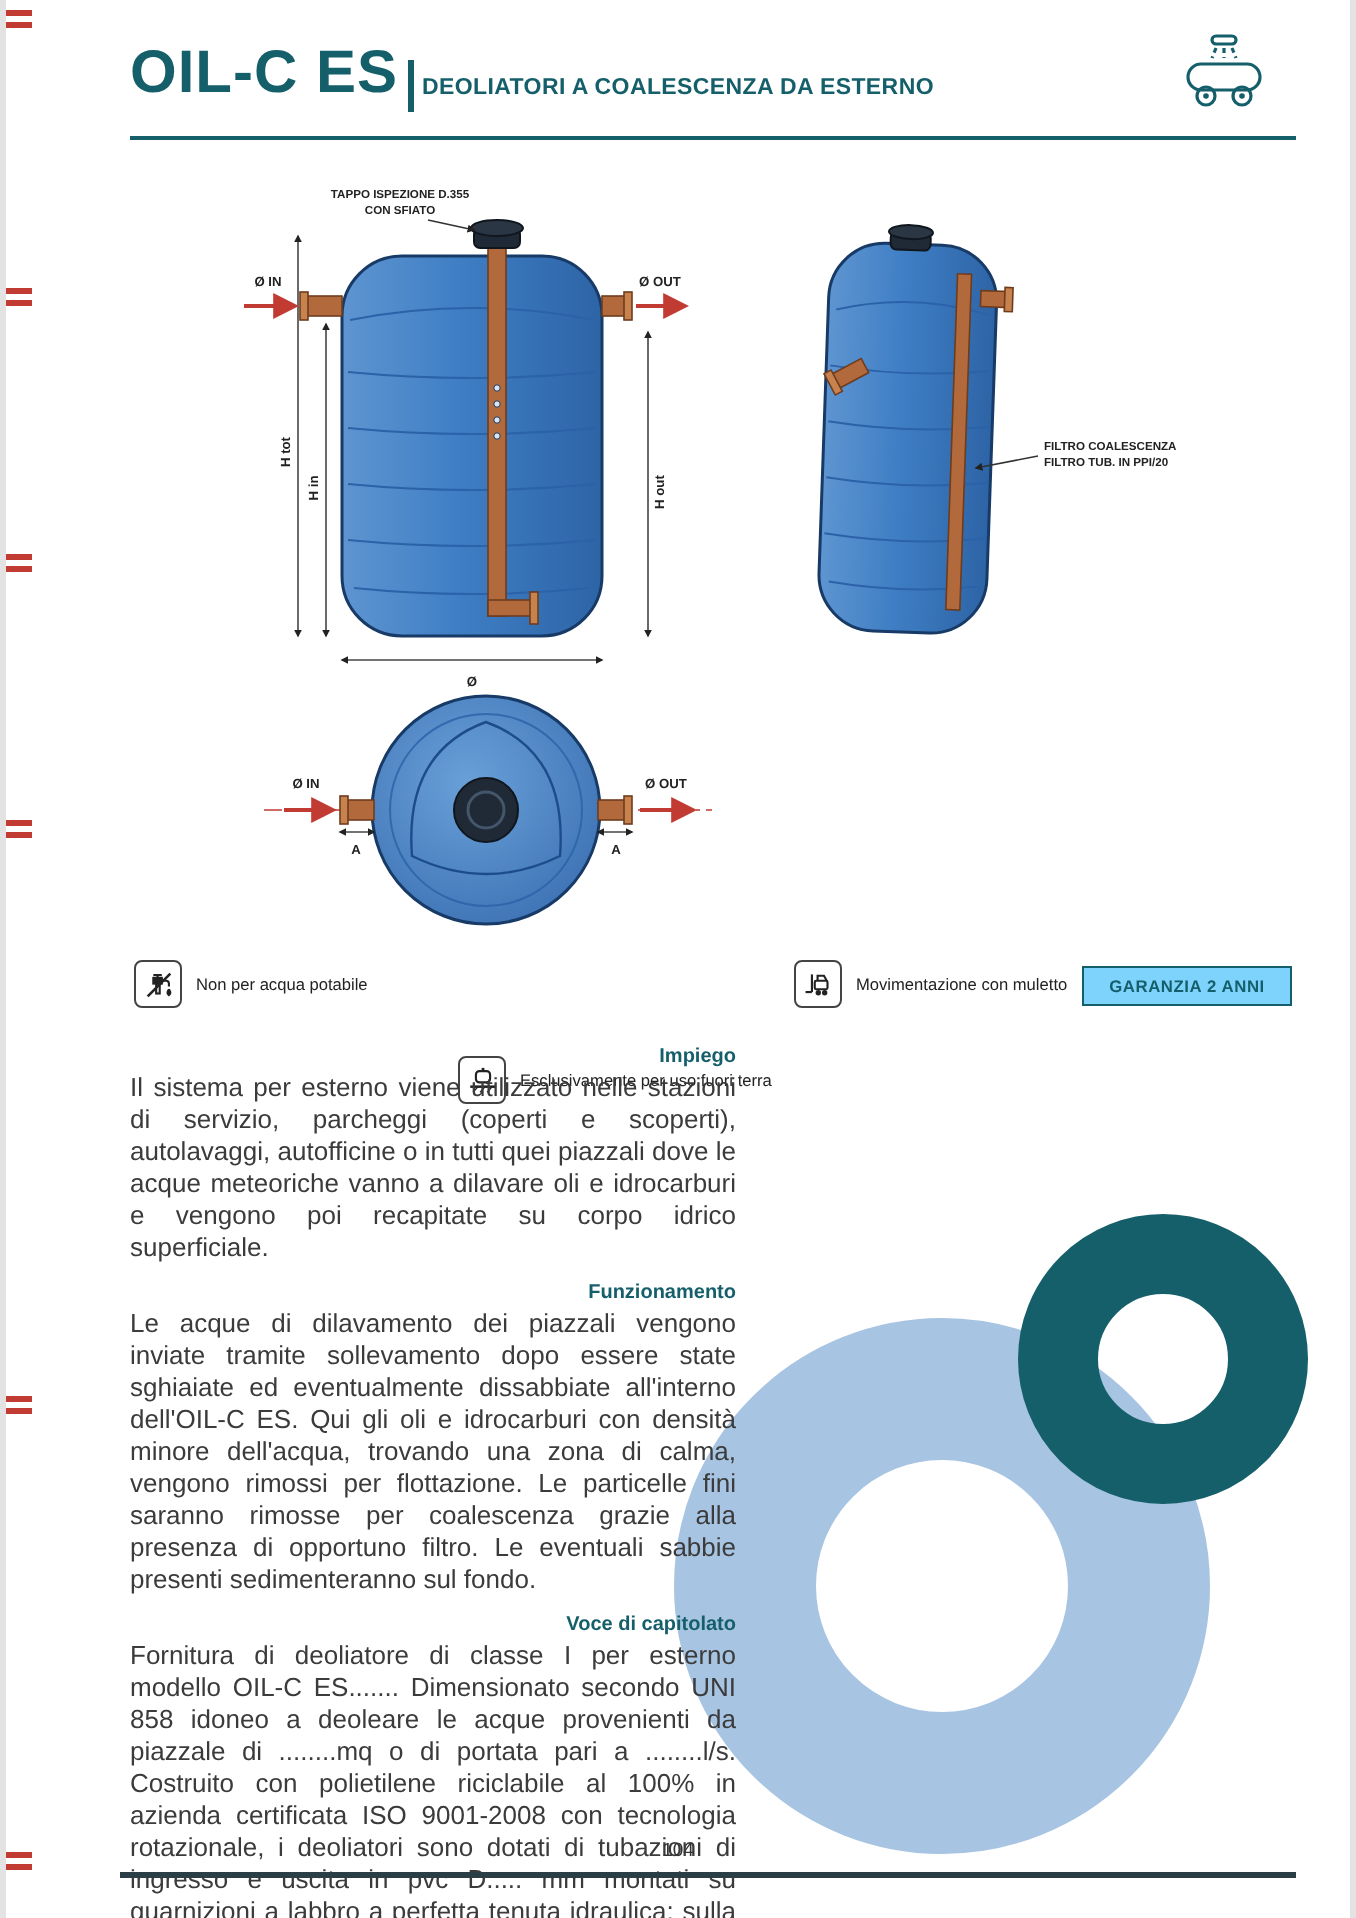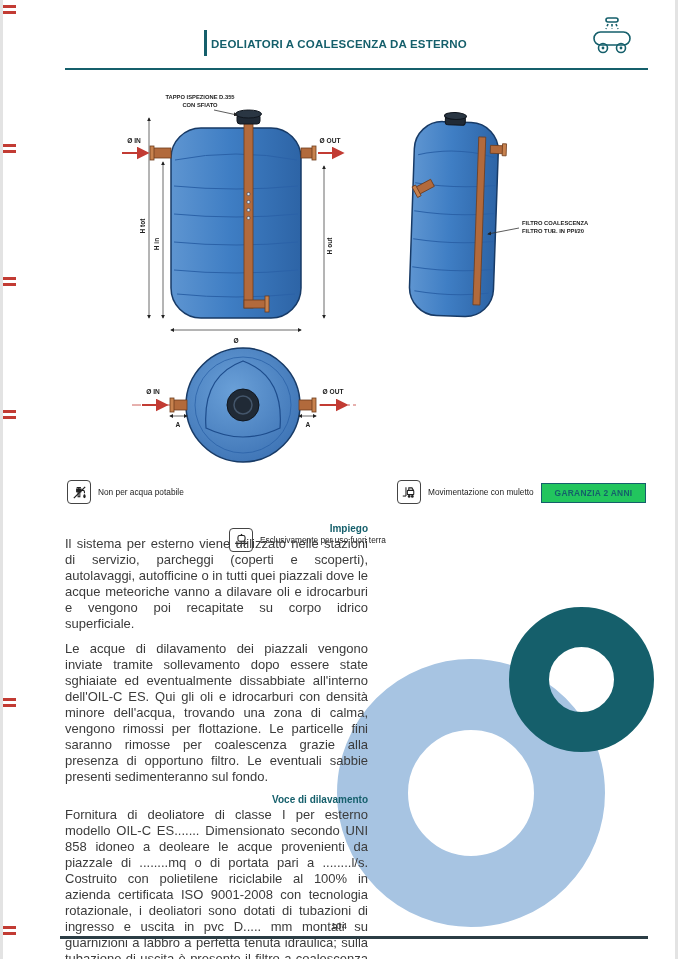--- a/index.html
+++ b/index.html
@@ -22,21 +22,21 @@
   .t-dim{font-size:6.6px;font-weight:bold;fill:#222;font-family:"Liberation Sans",sans-serif;}
 
   
   .badge{position:absolute;top:480px;display:flex;align-items:center;gap:7px;justify-content:center;}
   .b1{left:64px;} .b2{left:226px;margin-top:48px;} .b3{left:394px;}
   .ibox{width:24px;height:24px;border:1.3px solid #444;border-radius:4px;background:#fff;
         display:flex;align-items:center;justify-content:center;flex:0 0 auto;}
   .blabel{font-size:8.3px;color:#222;}
   .warranty{position:absolute;left:538px;top:483px;width:105px;height:20px;border:1.5px solid #155f6b;
             display:flex;align-items:center;justify-content:center;font-size:8.4px;font-weight:bold;
-            color:#155f6b;letter-spacing:.3px;background:#22c55e;}
+            color:#155f6b;letter-spacing:.3px;background:#7dd3fc;}
 
   
   .textcol{position:absolute;left:62px;top:523px;width:303px;z-index:3;}
   .sec{margin-bottom:9px;}
   .sec h3{font-size:10px;color:#155f6b;font-weight:bold;margin-bottom:2px;text-align:right;}
   .sec p{font-size:13px;line-height:1.23;color:#3b3b3b;text-align:justify;}
 
   
   .donut{position:absolute;border-radius:50%;}
   .donut.light{left:334px;top:659px;width:268px;height:268px;border:71px solid #a7c4e2;z-index:1;}
@@ -57,20 +57,21 @@
   <div class="mark" style="top:150px"></div>
   <div class="mark" style="top:277px"></div>
   <div class="mark" style="top:283px"></div>
   <div class="mark" style="top:410px"></div>
   <div class="mark" style="top:416px"></div>
   <div class="mark" style="top:698px"></div>
   <div class="mark" style="top:704px"></div>
   <div class="mark" style="top:926px"></div>
   <div class="mark" style="top:932px"></div>
 
+  <div class="title">OIL-C ES</div>
   <div class="hdiv"></div>
   <div class="subtitle">DEOLIATORI A COALESCENZA DA ESTERNO</div>
   <div class="hrule"></div>
   <svg class="hicon" width="46" height="42" viewBox="0 0 46 42">
     <g stroke="#155f6b" fill="none" stroke-width="1.6">
       <rect x="17" y="2" width="12" height="4" rx="2"></rect>
       <line x1="19" y1="8" x2="17" y2="13" stroke-dasharray="2.5 2"></line>
       <line x1="23" y1="8" x2="23" y2="13" stroke-dasharray="2.5 2"></line>
       <line x1="27" y1="8" x2="29" y2="13" stroke-dasharray="2.5 2"></line>
       <rect x="5" y="16" width="36" height="13" rx="6.5"></rect>
@@ -243,24 +244,25 @@
   </div>
 
   <div class="warranty">GARANZIA 2 ANNI</div>
 
   <main class="textcol">
     <section class="sec">
       <h3>Impiego</h3>
       <p>Il sistema per esterno viene utilizzato nelle stazioni di servizio, parcheggi (coperti e scoperti), autolavaggi, autofficine o in tutti quei piazzali dove le acque meteoriche vanno a dilavare oli e idrocarburi e vengono poi recapitate su corpo idrico superficiale.</p>
     </section>
     <section class="sec">
+      <h3>Funzionamento</h3>
       <p>Le acque di dilavamento dei piazzali vengono inviate tramite sollevamento dopo essere state sghiaiate ed eventualmente dissabbiate all'interno dell'OIL-C ES. Qui gli oli e idrocarburi con densità minore dell'acqua, trovando una zona di calma, vengono rimossi per flottazione. Le particelle fini saranno rimosse per coalescenza grazie alla presenza di opportuno filtro. Le eventuali sabbie presenti sedimenteranno sul fondo.</p>
     </section>
     <section class="sec">
-      <h3>Voce di dilavamento</h3>
+      <h3>Voce di capitolato</h3>
       <p>Fornitura di deoliatore di classe I per esterno modello OIL-C ES....... Dimensionato secondo UNI 858 idoneo a deoleare le acque provenienti da piazzale di ........mq o di portata pari a ........l/s. Costruito con polietilene riciclabile al 100% in azienda certificata ISO 9001-2008 con tecnologia rotazionale, i deoliatori sono dotati di tubazioni di ingresso e uscita in pvc D..... mm montati su guarnizioni a labbro a perfetta tenuta idraulica; sulla tubazione di uscita è presente il filtro a coalescenza (PPI 20). I deoliatori sono dotati di 1 tappo di ispezione e spurgo di diametro D........). Dimensioni OILC ES......; Diametro Ø ......cm; Altezza H....... cm.</p>
     </section>
   </main>
 
   <div class="donut light"></div>
   <div class="donut dark"></div>
 
   <div class="pagenum">104</div>
   <div class="frule"></div>
 

